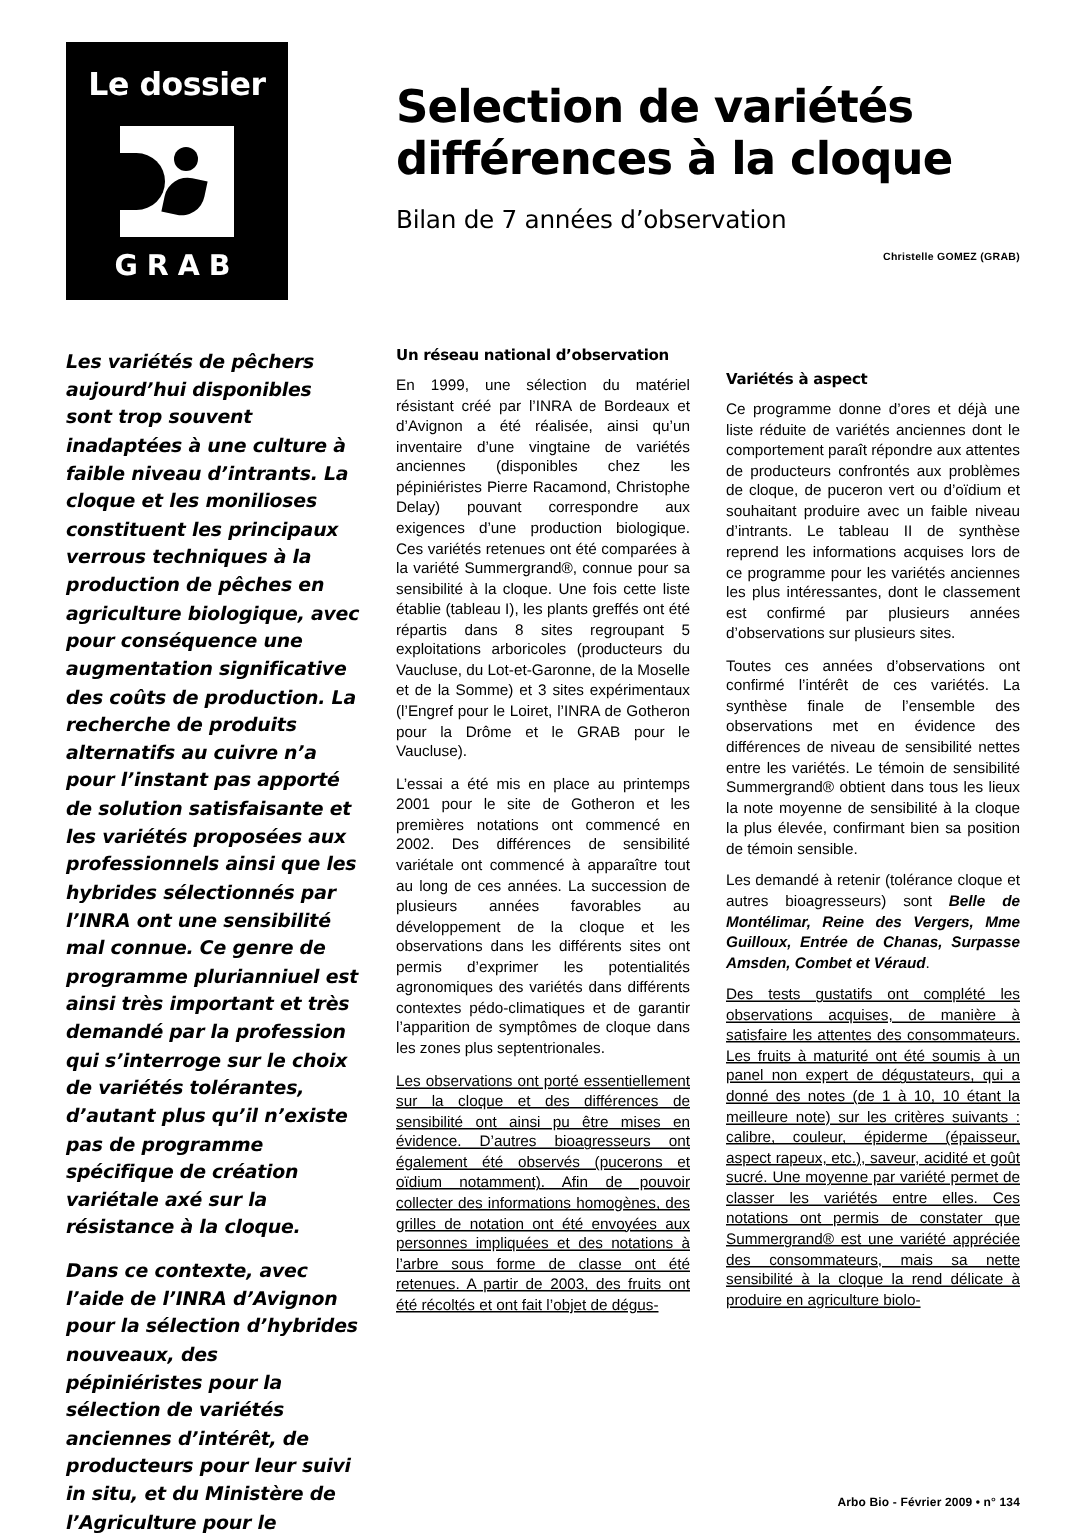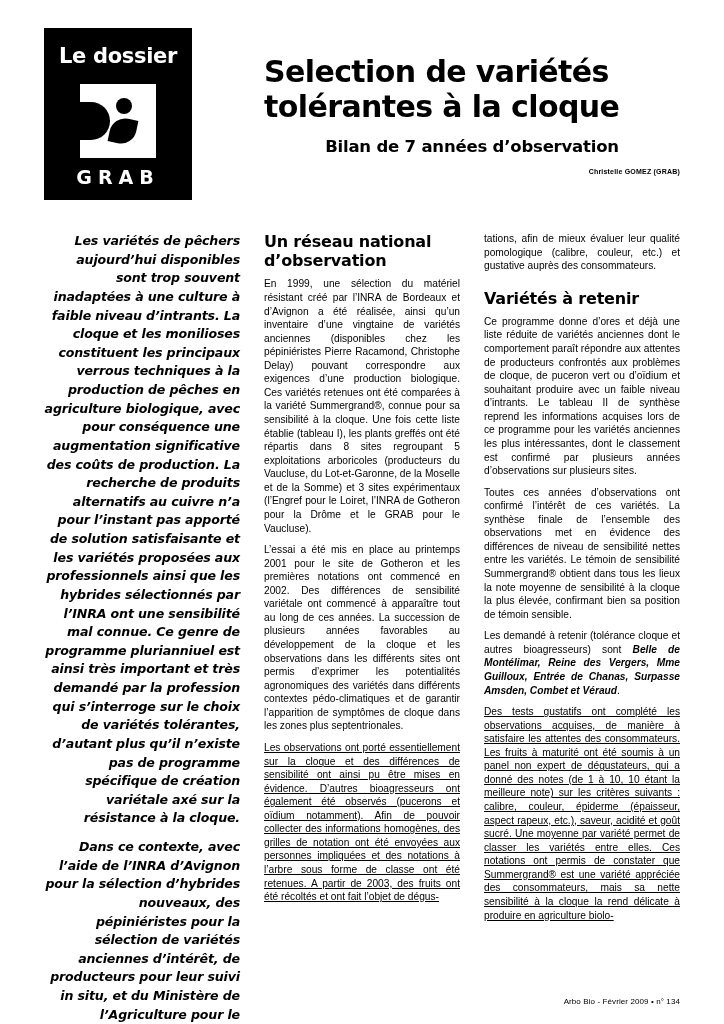--- a/index.html
+++ b/index.html
@@ -116,24 +116,23 @@
     font-family: "DejaVu Sans", sans-serif;
     font-size: 30px;
     font-weight: bold;
     line-height: 1.18;
     letter-spacing: -0.6px;
     margin: 0;
   }
   .doc-subtitle {
     font-family: "DejaVu Sans", sans-serif;
     font-size: 16.5px;
-    font-weight: bold;
+    font-weight: normal;
     margin: 12px 0 0 0;
     letter-spacing: -0.2px;
-    text-align: center;
   }
   .doc-author {
     font-family: "Liberation Sans", sans-serif;
     font-size: 7px;
     font-weight: bold;
     text-align: right;
     margin-top: 12px;
     letter-spacing: 0.2px;
   }
 
@@ -157,26 +156,26 @@
 
   .lede {
     font-family: "DejaVu Sans", sans-serif;
     font-size: 12.6px;
     font-style: italic;
     font-weight: bold;
     line-height: 1.48;
     margin: 0;
     letter-spacing: -0.15px;
   }
-  .lede p { margin: 0 0 0 0; text-align: right; }
+  .lede p { margin: 0 0 0 0; }
   .lede p + p { margin-top: 10px; }
 
   h2.sec {
     font-family: "DejaVu Sans", sans-serif;
-    font-size: 16px;
+    font-size: 10px;
     font-weight: bold;
     line-height: 1.2;
     margin: 0 0 7px 0;
     letter-spacing: -0.2px;
   }
   h2.sec.spaced { margin-top: 16px; }
 
   p.body {
     font-family: "Liberation Sans", sans-serif;
     font-size: 10.2px;
@@ -188,21 +187,21 @@
   p.body:last-child { margin-bottom: 0; text-decoration: underline; }
   .bold { font-weight: bold; font-style: italic; }
 
   
   .footer {
     position: absolute;
     right: 44px;
     bottom: 18px;
     font-family: "Liberation Sans", sans-serif;
     font-size: 8px;
-    font-weight: normal;
+    font-weight: bold;
     text-align: right;
     letter-spacing: 0.1px;
   }
 </style>
 </head>
 <body>
 
 <div class="page">
 
   <div class="header">
@@ -214,21 +213,21 @@
         <div class="notch-left"></div>
         <div class="dot"></div>
         <div class="leaf"></div>
       </div>
       <div class="logo-grab">GRAB</div>
     </div>
 
     <div class="title-block">
       <h1 class="doc-title">
         <span>Selection de variétés</span><br>
-        <span>tolérantes à la cloque</span>
+        <span>différences à la cloque</span>
       </h1>
       <p class="doc-subtitle">Bilan de 7 années d’observation</p>
       <p class="doc-author">Christelle GOMEZ (GRAB)</p>
     </div>
 
   </div>
 
   <div class="columns">
 
     <div class="col col-1">
@@ -240,23 +239,22 @@
 
     <div class="col col-2">
       <h2 class="sec">Un réseau national d’observation</h2>
       <p class="body">En 1999, une sélection du matériel résistant créé par l’INRA de Bordeaux et d’Avignon a été réalisée, ainsi qu’un inventaire d’une vingtaine de variétés anciennes (disponibles chez les pépiniéristes Pierre Racamond, Christophe Delay) pouvant correspondre aux exigences d’une production biologique. Ces variétés retenues ont été comparées à la variété Summergrand®, connue pour sa sensibilité à la cloque. Une fois cette liste établie (tableau I), les plants greffés ont été répartis dans 8 sites regroupant 5 exploitations arboricoles (producteurs du Vaucluse, du Lot-et-Garonne, de la Moselle et de la Somme) et 3 sites expérimentaux (l’Engref pour le Loiret, l’INRA de Gotheron pour la Drôme et le GRAB pour le Vaucluse).</p>
       <p class="body">L’essai a été mis en place au printemps 2001 pour le site de Gotheron et les premières notations ont commencé en 2002. Des différences de sensibilité variétale ont commencé à apparaître tout au long de ces années. La succession de plusieurs années favorables au développement de la cloque et les observations dans les différents sites ont permis d’exprimer les potentialités agronomiques des variétés dans différents contextes pédo-climatiques et de garantir l’apparition de symptômes de cloque dans les zones plus septentrionales.</p>
 
       <p class="body">Les observations ont porté essentiellement sur la cloque et des différences de sensibilité ont ainsi pu être mises en évidence. D’autres bioagresseurs ont également été observés (pucerons et oïdium notamment). Afin de pouvoir collecter des informations homogènes, des grilles de notation ont été envoyées aux personnes impliquées et des notations à l’arbre sous forme de classe ont été retenues. A partir de 2003, des fruits ont été récoltés et ont fait l’objet de dégus-</p>
     </div>
 
     <div class="col col-3">
-      <p class="body">tations, afin de mieux évaluer leur qualité pomologique (calibre, couleur, etc.) et gustative auprès des consommateurs.</p>
-
-      <h2 class="sec spaced">Variétés à retenir</h2>
+
+      <h2 class="sec spaced">Variétés à aspect</h2>
       <p class="body">Ce programme donne d’ores et déjà une liste réduite de variétés anciennes dont le comportement paraît répondre aux attentes de producteurs confrontés aux problèmes de cloque, de puceron vert ou d’oïdium et souhaitant produire avec un faible niveau d’intrants. Le tableau II de synthèse reprend les informations acquises lors de ce programme pour les variétés anciennes les plus intéressantes, dont le classement est confirmé par plusieurs années d’observations sur plusieurs sites.</p>
       <p class="body">Toutes ces années d’observations ont confirmé l’intérêt de ces variétés. La synthèse finale de l’ensemble des observations met en évidence des différences de niveau de sensibilité nettes entre les variétés. Le témoin de sensibilité Summergrand® obtient dans tous les lieux la note moyenne de sensibilité à la cloque la plus élevée, confirmant bien sa position de témoin sensible.</p>
       <p class="body"><span>Les demandé à retenir (tolérance cloque et autres bioagresseurs) sont </span><span class="bold">Belle de Montélimar, Reine des Vergers, Mme Guilloux, Entrée de Chanas, Surpasse Amsden, Combet et Véraud</span><span>.</span></p>
       <p class="body">Des tests gustatifs ont complété les observations acquises, de manière à satisfaire les attentes des consommateurs. Les fruits à maturité ont été soumis à un panel non expert de dégustateurs, qui a donné des notes (de 1 à 10, 10 étant la meilleure note) sur les critères suivants : calibre, couleur, épiderme (épaisseur, aspect rapeux, etc.), saveur, acidité et goût sucré. Une moyenne par variété permet de classer les variétés entre elles. Ces notations ont permis de constater que Summergrand® est une variété appréciée des consommateurs, mais sa nette sensibilité à la cloque la rend délicate à produire en agriculture biolo-</p>
     </div>
 
   </div>
 
   <div class="footer">Arbo Bio - Février 2009 • n° 134</div>
 

